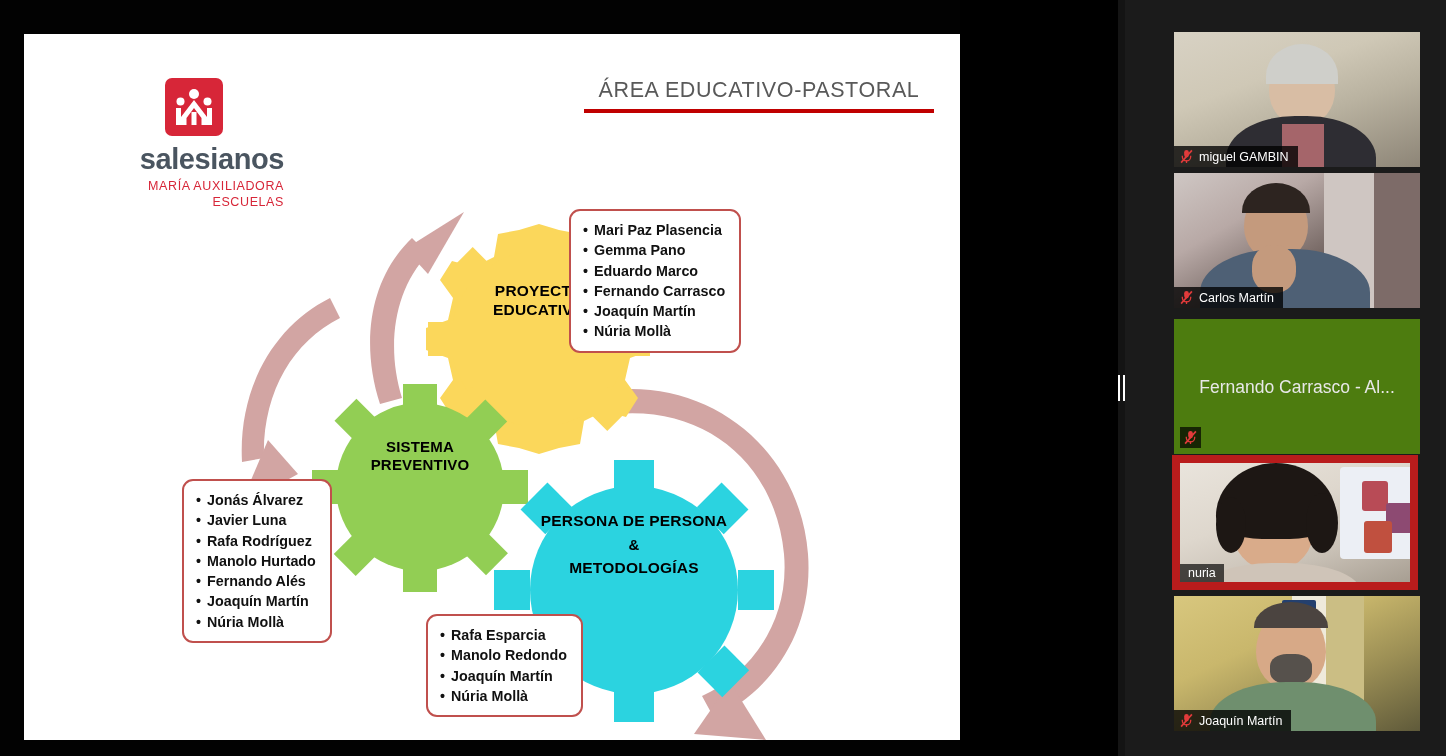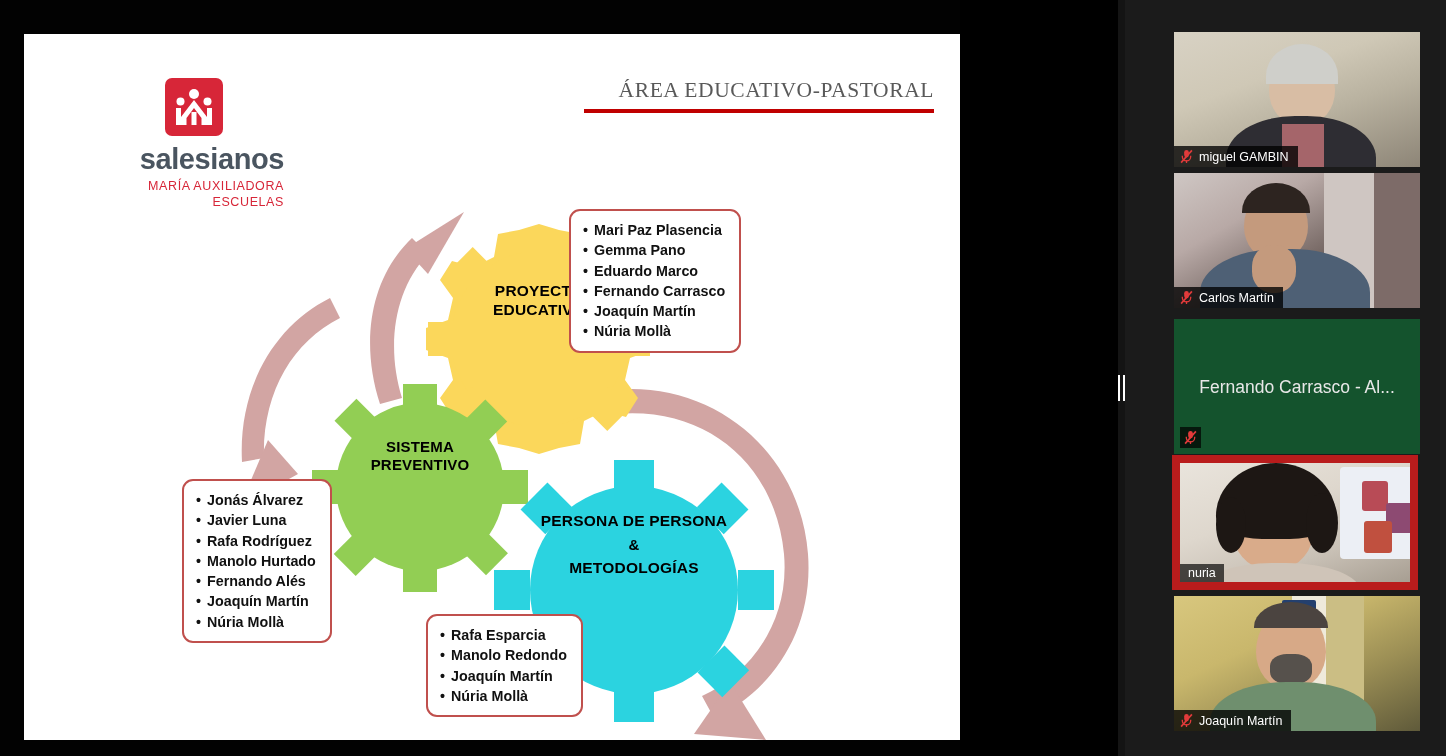--- a/index.html
+++ b/index.html
@@ -47,21 +47,21 @@
     font-size: 12.5px; color: #D72638; letter-spacing: 0.6px;
     margin-top: 5px; font-weight: 400; line-height: 1.25;
   }
   #logo-sub2 {
     font-size: 12.5px; color: #D72638; letter-spacing: 0.6px;
     font-weight: 400; line-height: 1.25;
   }
 
   
   #title-wrap {
-    position: absolute; left: 560px; top: 44px; width: 350px; text-align: right; font-family: Liberation Serif, serif;
+    position: absolute; left: 560px; top: 44px; width: 350px; text-align: center;
   }
   #slide-title {
     font-size: 21.5px; color: #595959; letter-spacing: 0.6px;
     font-weight: 400; white-space: nowrap;
   }
   #title-rule {
     margin-top: 6px; height: 4px; width: 350px;
     background: #C00000;
   }
 
@@ -138,21 +138,21 @@
   }
   .mic-chip {
     position: absolute; left: 6px; bottom: 6px;
     width: 21px; height: 21px; background: rgba(0,0,0,0.7);
     display: flex; align-items: center; justify-content: center;
   }
 
   
   .cam-a { background: linear-gradient(160deg,#d8d2c4 0%,#cfc8b6 35%,#b9b2a0 60%,#8d8577 100%); }
   .cam-b { background: linear-gradient(150deg,#cfc7c4 0%,#b8a9a6 30%,#6a5c58 65%,#3e3230 100%); }
-  .cam-c { background: #14532d; }
+  .cam-c { background: #4d7c0f; }
   .cam-d { background: linear-gradient(160deg,#e9e4dc 0%,#ded7cd 40%,#c9c1b6 70%,#a79e92 100%); }
   .cam-e { background: linear-gradient(155deg,#d8c77e 0%,#c9b76c 35%,#9c8f55 65%,#5f5a3a 100%); }
   .person {
     position: absolute; border-radius: 50% 50% 42% 42%/55% 55% 45% 45%;
   }
   .p-head { }
   .p-body { border-radius: 46% 46% 0 0 / 70% 70% 0 0; }
 </style>
 </head>
 <body>

